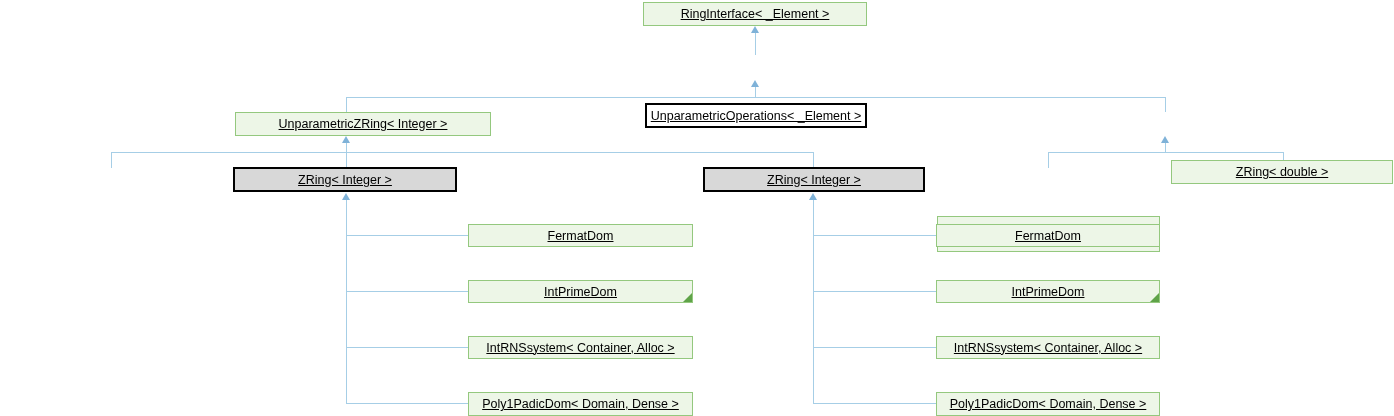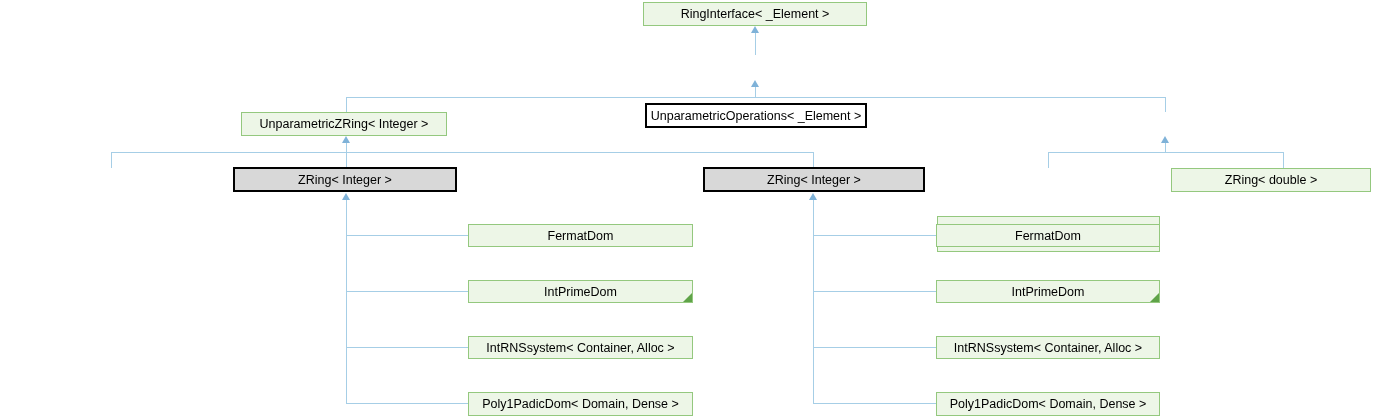--- a/index.html
+++ b/index.html
@@ -9,21 +9,21 @@
   }
   html,body{margin:0;padding:0;background:var(--bg);}
   .diagram{
     position:relative; width:1394px; height:416px; overflow:hidden;
     font-family:"Liberation Sans", sans-serif; background:var(--bg);
   }
   .node{
     position:absolute; box-sizing:border-box;
     display:flex; align-items:center; justify-content:center;
     font-size:12.5px; color:var(--text); white-space:nowrap;
-    background:var(--green-fill); border:1px solid var(--green-border);
+    background:var(--green-fill); border:1px solid var(--green-border);text-decoration:underline;
   }
   .node.plain{background:var(--plain-fill); border:2px solid var(--black-border);}
   .node.current{background:var(--gray-fill); border:2px solid var(--black-border);}
   .e{position:absolute; background:var(--edge);}
   .e.h{height:1px;}
   .e.v{width:1px;}
   .ah{
     position:absolute; width:0; height:0;
     border-left:4px solid transparent; border-right:4px solid transparent;
     border-bottom:7px solid var(--arrow);
@@ -70,31 +70,31 @@
   <div class="e v" style="left:813px;top:200px;height:204px;"></div>
   <div class="e h" style="left:813px;top:235px;width:123px;"></div>
   <div class="e h" style="left:813px;top:291px;width:123px;"></div>
   <div class="e h" style="left:813px;top:347px;width:123px;"></div>
   <div class="e h" style="left:813px;top:403px;width:123px;"></div>
 
   <div class="node" style="left:643px;top:2px;width:224px;height:24px;">RingInterface&lt; _Element &gt;</div>
 
   <div class="node plain" style="left:645px;top:55px;width:222px;height:25px;margin-top:48px;">UnparametricOperations&lt; _Element &gt;</div>
 
-  <div class="node" style="left:241px;top:112px;width:206px;height:24px;">UnparametricZRing&lt; Integer &gt;</div>
+  <div class="node" style="left:235px;top:112px;width:256px;height:24px;">UnparametricZRing&lt; Integer &gt;</div>
 
 
 
   <div class="node current" style="left:233px;top:167px;width:224px;height:25px;">ZRing&lt; Integer &gt;</div>
 
   <div class="node current" style="left:703px;top:167px;width:222px;height:25px;">ZRing&lt; Integer &gt;</div>
 
   <div class="node" style="left:937px;top:168px;width:223px;height:36px;margin-top:48px;">ZRing&lt; float &gt;</div>
 
-  <div class="node" style="left:1171px;top:168px;width:200px;height:24px;">ZRing&lt; double &gt;</div>
+  <div class="node" style="left:1171px;top:160px;width:222px;height:24px;">ZRing&lt; double &gt;</div>
 
   <div class="node" style="left:468px;top:224px;width:225px;height:23px;">FermatDom</div>
 
   <div class="node" style="left:468px;top:280px;width:225px;height:23px;">
     <span>IntPrimeDom</span>
     <span class="fold"></span>
   </div>
 
   <div class="node" style="left:468px;top:336px;width:225px;height:23px;">IntRNSsystem&lt; Container, Alloc &gt;</div>
 

